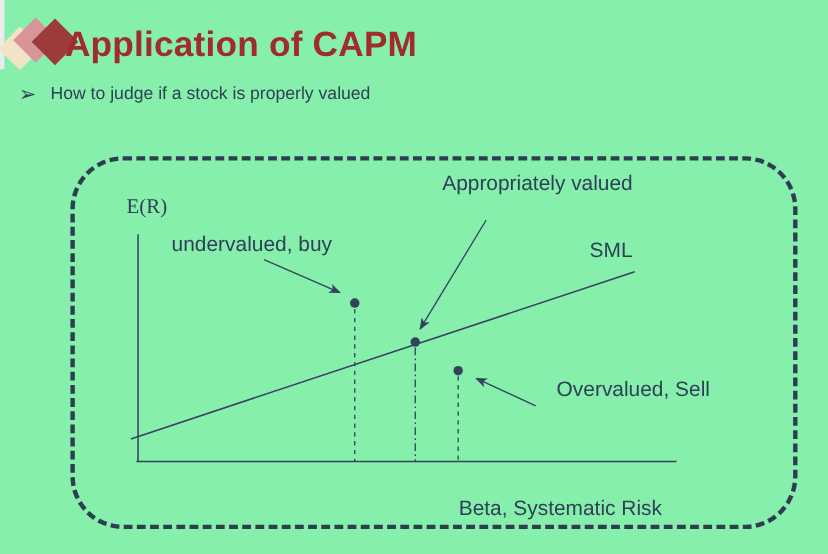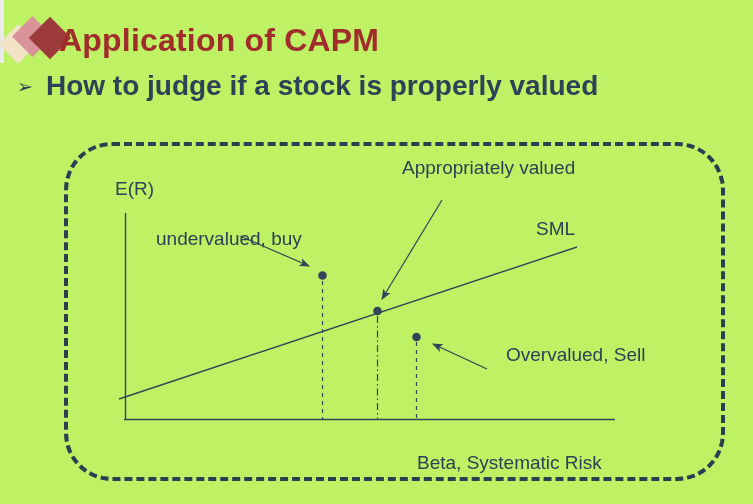--- a/index.html
+++ b/index.html
@@ -1,41 +1,41 @@
 <!DOCTYPE html>
 <html><head>
 <meta charset="utf-8">
 <style>
   html,body{margin:0;padding:0;background:#fff;}
   .canvas{
-    position:relative;width:753px;height:504px;background:#bef264;
+    position:relative;width:753px;height:504px;background:#86efac;
     overflow:hidden;font-family:"Liberation Sans", sans-serif;
   }
   .edge-strip{position:absolute;left:0;top:0;width:4px;height:63px;background:#ebebeb;}
   .diamond{position:absolute;}
   .diamond-cream{left:4px;top:30px;width:28px;height:28px;transform:rotate(45deg);}
   .diamond-pink{left:18px;top:22px;width:29px;height:29px;transform:rotate(45deg);}
   .diamond-red{left:35px;top:23px;width:30px;height:30px;transform:rotate(45deg);}
   .title{
     position:absolute;left:59px;top:22px;font-size:32px;font-weight:bold;
     letter-spacing:0.2px;white-space:nowrap;
   }
   .bullet-row{position:absolute;left:17px;top:73px;display:flex;align-items:flex-start;}
   .bullet-icon{
     font-family:"DejaVu Sans", sans-serif;font-size:19px;line-height:26px;margin-right:13px;
   }
-  .bullet-text{font-size:28px;font-weight:bold;line-height:26px;white-space:nowrap;}
+  .bullet-text{font-size:16px;font-weight:normal;line-height:26px;white-space:nowrap;}
   .diagram-box{
     position:absolute;left:64px;top:142px;width:661px;height:339px;
     box-sizing:border-box;border:4px dashed #2C3E50;border-radius:48px;
   }
   .chart-svg{position:absolute;left:0;top:0;}
   .dlabel{position:absolute;font-size:19px;white-space:nowrap;}
-  .lbl-er{left:115px;top:178px;}
-  .lbl-under{left:156px;top:212px;margin-top:16px;}
+  .lbl-er{left:115px;top:178px;font-family:Liberation Serif, serif;}
+  .lbl-under{left:156px;top:212px;}
   .lbl-appro{left:402px;top:157px;}
   .lbl-sml{left:536px;top:218px;}
   .lbl-over{left:506px;top:344px;}
   .lbl-beta{left:417px;top:452px;}
 </style>
 </head>
 <body>
 
 <div class="canvas">
 

